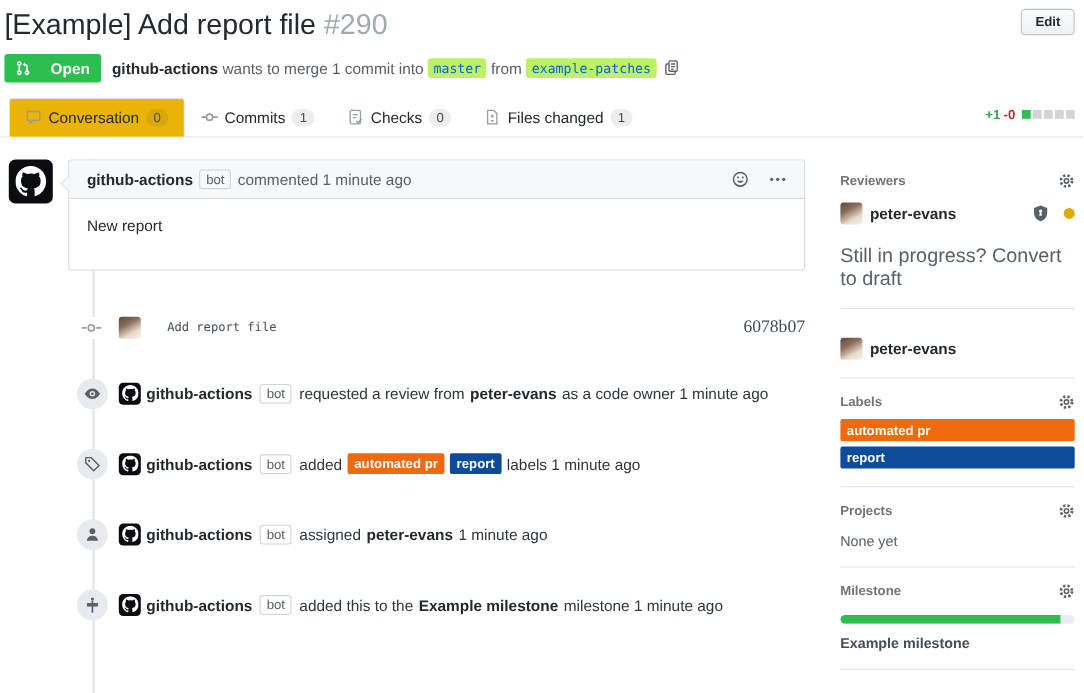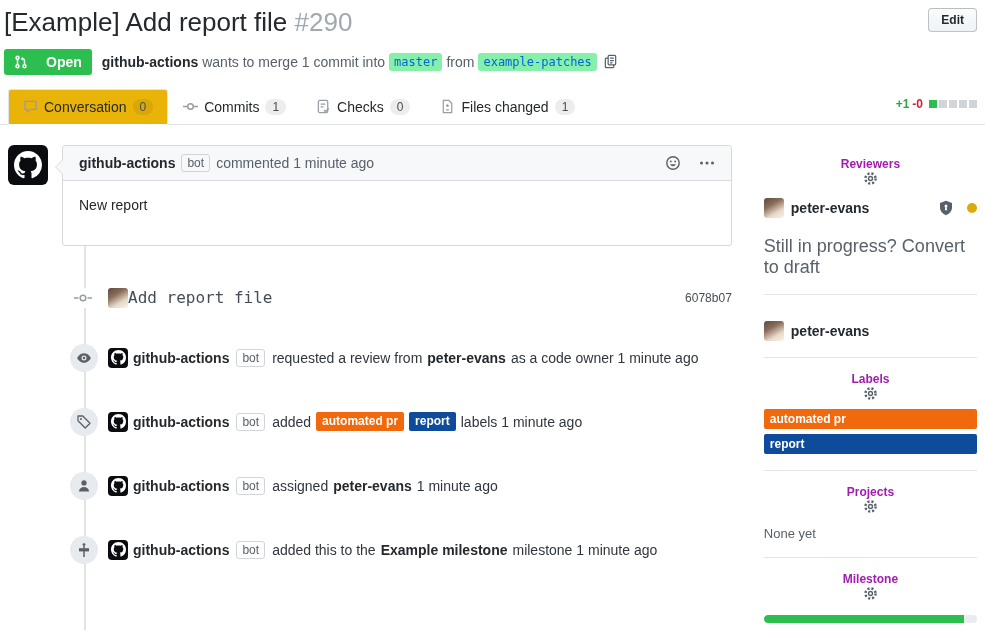--- a/index.html
+++ b/index.html
@@ -11,21 +11,21 @@
   h1.pr-title { margin:0; font-size:26px; font-weight:400; color:#24292e; padding-right:70px; line-height:1.25; }
   .pr-number { color:#a0a8b0; font-weight:300; }
   .edit-btn { position:absolute; top:8px; right:8px; font-family:inherit; font-size:12px; font-weight:600; color:#24292e;
     background:linear-gradient(#fafbfc,#eff3f6); border:1px solid rgba(27,31,35,.25); border-radius:4px; padding:4px 12px; cursor:pointer; }
 
   .meta-row { display:flex; align-items:center; margin-top:10px; }
   .state-badge { display:inline-flex; align-items:center; gap:18px; background:#2cbe4e; color:#fff; font-size:14px; font-weight:600;
     padding:5px 10px; border-radius:3px; }
   .merge-desc { margin-left:10px; font-size:14px; color:#586069; display:flex; align-items:center; flex-wrap:wrap; gap:4px; }
   .merge-author { font-weight:600; color:#24292e; }
-  .branch-chip { font-family:"DejaVu Sans Mono", monospace; font-size:12px; color:#0366d6; background:#86efac; border-radius:3px; padding:2px 5px; }
+  .branch-chip { font-family:"DejaVu Sans Mono", monospace; font-size:12px; color:#0366d6; background:#bef264; border-radius:3px; padding:2px 5px; }
   .copy-icon { color:#586069; margin-left:2px; cursor:pointer; display:inline-flex; }
 
   
   .tabs { display:flex; align-items:flex-end; border-bottom:1px solid #e1e4e8; margin-top:14px; padding:0 8px; }
   .tab { display:flex; align-items:center; gap:6px; font-size:14px; color:#24292e; padding:9px 14px; margin-bottom:-1px;
     border:1px solid transparent; cursor:pointer; background:none; font-family:inherit; }
   .tab .tab-icon { color:#959da5; display:inline-flex; }
   .tab.selected { background:#eab308; border-color:#e1e4e8; border-bottom-color:#fff; border-radius:3px 3px 0 0; }
   .count-pill { background:rgba(27,31,35,.08); border-radius:10px; font-size:12px; padding:1px 7px; color:#444d56; }
   .diffstat { margin-left:auto; align-self:center; display:flex; align-items:center; gap:1px; font-size:12px; font-weight:600; padding-bottom:4px; }
@@ -58,41 +58,41 @@
   .comment-body ul { margin:0; padding-left:28px; }
   .comment-body li { margin-bottom:9px; }
   .comment-body li:last-child { margin-bottom:0; }
   .em { font-style:italic; }
   .body-link { color:#0366d6; text-decoration:none; cursor:pointer; }
 
   
   .commit-row { position:relative; margin-top:42px; height:20px; display:flex; align-items:center; }
   .commit-icon-wrap { position:absolute; left:66px; background:#fff; padding:3px 0; color:#959da5; display:flex; }
   .commit-row .mini-avatar { position:absolute; left:100px; }
-  .commit-msg { position:absolute; left:120px; font-family:"DejaVu Sans Mono", monospace; font-size:16px; color:#444d56; cursor:pointer; }
-  .commit-sha { position:absolute; right:0; font-family:Liberation Sans, sans-serif; font-size:12px; color:#444d56; cursor:pointer; }
+  .commit-msg { position:absolute; left:144px; font-family:"DejaVu Sans Mono", monospace; font-size:11px; color:#444d56; cursor:pointer; }
+  .commit-sha { position:absolute; right:0; font-family:Liberation Serif, serif; font-size:16px; color:#444d56; cursor:pointer; }
 
   
   .event { position:relative; margin-top:36px; min-height:28px; display:flex; align-items:center; }
   .event-badge { position:absolute; left:62px; width:28px; height:28px; border-radius:50%; background:#e7eaee; color:#586069;
     display:flex; align-items:center; justify-content:center; }
   .event-body { margin-left:100px; display:flex; align-items:center; flex-wrap:wrap; gap:0 5px; font-size:14px; color:#2f363d; }
   .event-actor { font-weight:600; color:#24292e; }
   .strong { font-weight:600; color:#24292e; }
   .event .bot-badge { margin:0 2px; background:#fff; }
   .mini-avatar { width:20px; height:20px; border-radius:4px; background:#0a0c10; display:flex; align-items:center; justify-content:center; }
   .photo-avatar { width:20px; height:20px; border-radius:3px;
     background:linear-gradient(150deg,#5d4a41 0%,#8a6d5b 35%,#e8d9c8 70%,#f7f3ec 100%); }
   .inline-label { font-size:12px; font-weight:600; color:#fff; padding:2px 6px; border-radius:2px; line-height:15px; }
 
   
   .sidebar { margin-left:32px; width:215px; font-size:14px; }
   .side-section { border-bottom:1px solid #e1e4e8; padding:14px 0 16px 0; }
   .side-section:first-child { padding-top:12px; }
-  .side-head { display:flex; align-items:center; justify-content:space-between; font-size:12px; font-weight:600; color:#a21caf; cursor:pointer;flex-direction:column; }
+  .side-head { display:flex; align-items:center; justify-content:space-between; font-size:12px; font-weight:600; color:#737373; cursor:pointer; }
   .gear { color:#586069; display:inline-flex; }
   .side-user { display:flex; align-items:center; margin-top:12px; }
   .side-user .name { margin-left:7px; font-weight:600; color:#24292e; font-size:14px; }
   .shield-icon { margin-left:auto; color:#586069; display:inline-flex; }
   .pending-dot { width:10px; height:10px; border-radius:50%; background:#dbab09; margin-left:13px; }
   .draft-hint { margin-top:18px; font-size:18px; color:#586069; }
   .side-label { display:block; width:100%; font-size:12px; font-weight:600; color:#fff; padding:3px 6px; border-radius:2px; margin-top:5px; cursor:pointer; }
   .side-empty { margin-top:12px; color:#586069; font-size:13px; }
   .progress-track { margin-top:14px; height:8px; border-radius:4px; background:#eaecef; overflow:hidden; }
   .progress-fill { height:100%; border-radius:4px 0 0 4px; }

